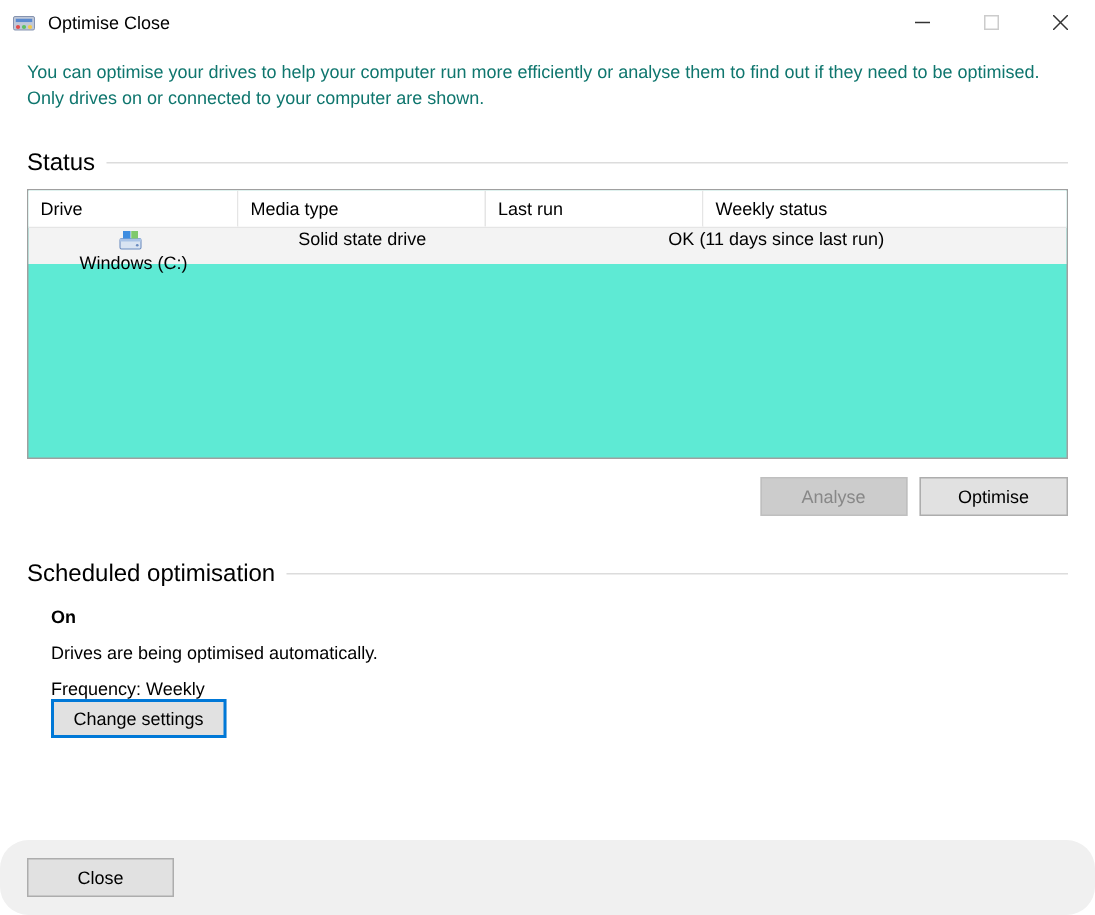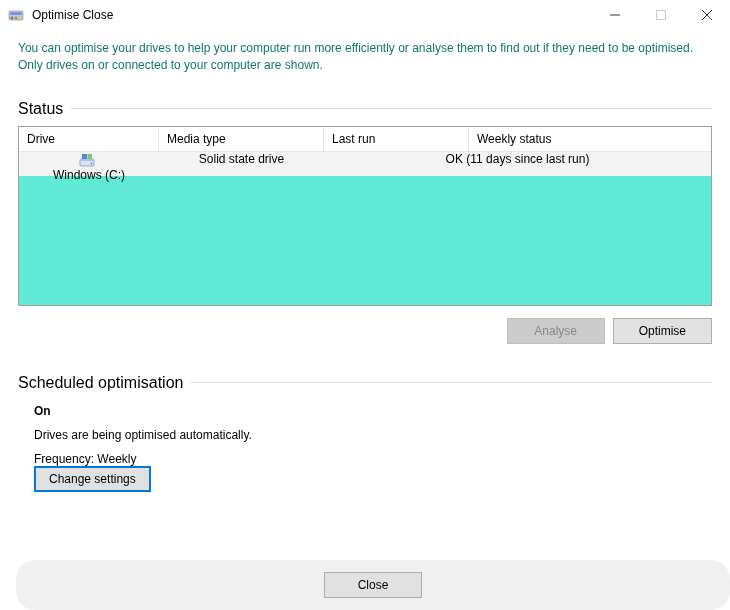--- a/index.html
+++ b/index.html
@@ -158,26 +158,26 @@
     .schedule-desc {
       font-size: 12px;
       margin-bottom: 10px;
     }
     .schedule-freq {
       font-size: 12px;
     }
     .footer {
       position: absolute;
       bottom: 0;
-      left: 16px;
+      left: 0;
       right: 0;
       background: #f0f0f0;
       padding: 12px 18px;
       display: flex;
-      justify-content: center;
+      justify-content: flex-start;
       border-radius: 19px;
     }
   </style>
 </head>
 <body>
 
 <div class="titlebar">
   <span class="app-icon">
     <svg viewBox="0 0 16 16" width="16" height="16">
       <rect x="1" y="4" width="14" height="9" rx="1" fill="#c0c8d8" stroke="#7a8aa8" stroke-width="0.6"></rect>

